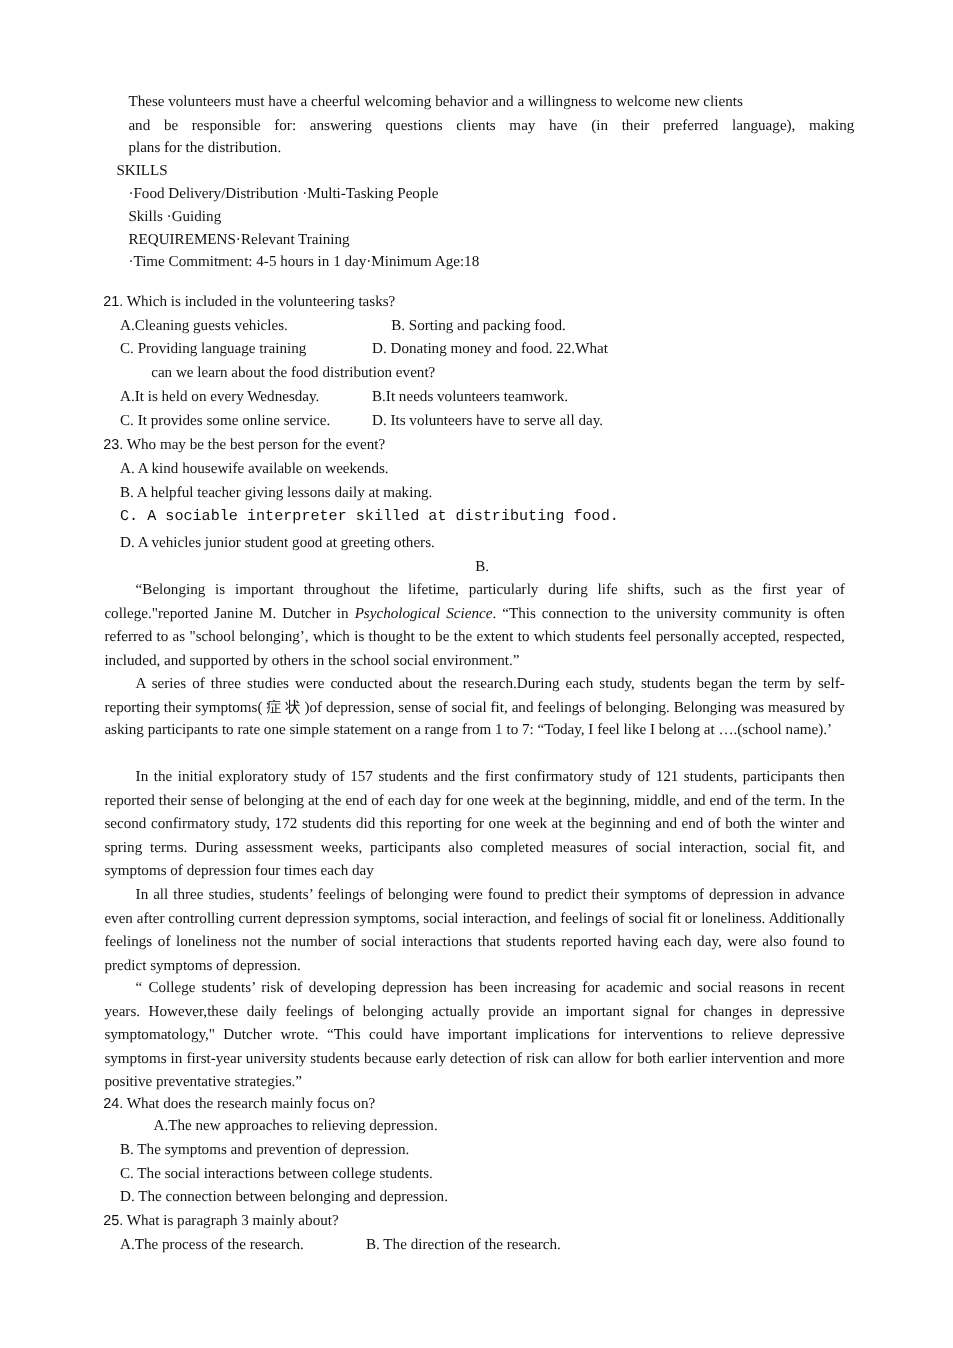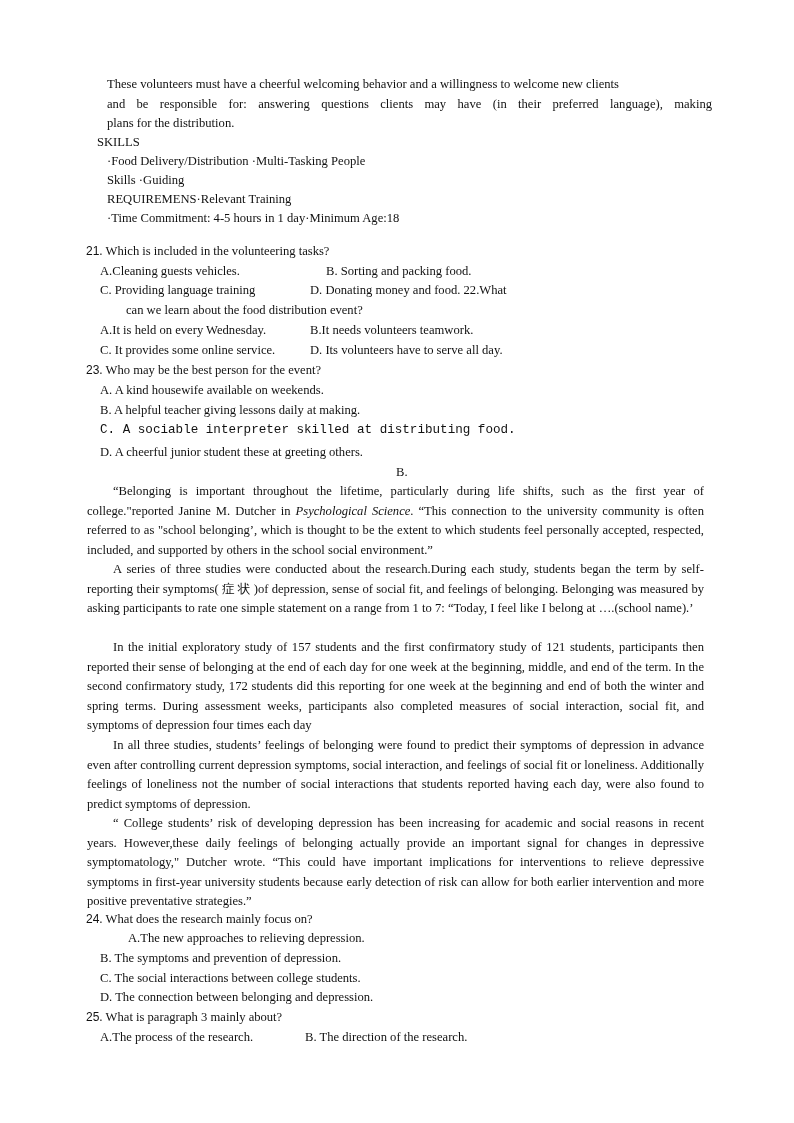--- a/index.html
+++ b/index.html
@@ -36,21 +36,21 @@
 <div class="line" style="left:310px;top:322px;">B.It needs volunteers teamwork.</div>
 <div class="line" style="left:100px;top:342px;">C.  It provides some online  service.</div>
 <div class="line" style="left:310px;top:342px;">D.  Its volunteers have to serve all  day.</div>
 
 <div class="line" style="left:86px;top:362px;">
   <span class="qnum">23.</span><span> Who may be the best person  for the event?</span>
 </div>
 <div class="line" style="left:100px;top:382px;">A. A kind housewife available  on weekends.</div>
 <div class="line" style="left:100px;top:402px;">B. A helpful teacher giving  lessons daily at making.</div>
 <div class="line" style="left:100px;top:422px;font-family:Liberation Mono, monospace;">C. A sociable interpreter skilled  at distributing  food.</div>
-<div class="line" style="left:100px;top:444px;">D. A cheerful junior  student these at greeting  others.</div>
+<div class="line" style="left:100px;top:444px;">D. A vehicles junior  student good at greeting  others.</div>
 
 <div class="line" style="left:396px;top:464px;">B.</div>
 
 <div class="just indent" style="top:482px;"><span>“Belonging  is important throughout the lifetime,  particularly  during life  shifts, such as the first year of college."reported  Janine M.  Dutcher in </span><i>Psychological Science</i><span>. “This connection to the university community is  often referred to as "school belonging’,  which is thought to be the extent to which students feel  personally accepted, respected, included,  and supported by others in the school social environment.”</span></div>
 
 <div class="just indent" style="top:560px;">A series of three studies were conducted about the research.During each study, students began the term by self-reporting their symptoms( 症  状 )of depression, sense of social fit, and feelings of belonging. Belonging  was measured by asking participants to rate one simple statement on a range from 1 to 7: “Today, I feel like I belong at ….(school name).’</div>
 
 <div class="just indent" style="top:638px;">In the initial  exploratory study of 157 students and the first confirmatory study of 121 students, participants then reported their sense of belonging  at the end of each day for one week at the beginning, middle, and end of the term. In the second confirmatory study, 172 students did this reporting for one week at the beginning and end of both the winter and spring terms. During assessment weeks, participants also completed measures of social interaction, social fit, and symptoms of depression four times each day</div>
 
 <div class="just indent" style="top:736px;">In all  three studies, students’ feelings  of belonging  were found to predict their symptoms of depression in advance even after controlling  current depression symptoms, social interaction, and feelings of social fit or loneliness.  Additionally   feelings  of loneliness  not the number of social interactions that students reported having each day, were also  found to predict symptoms of depression.</div>

